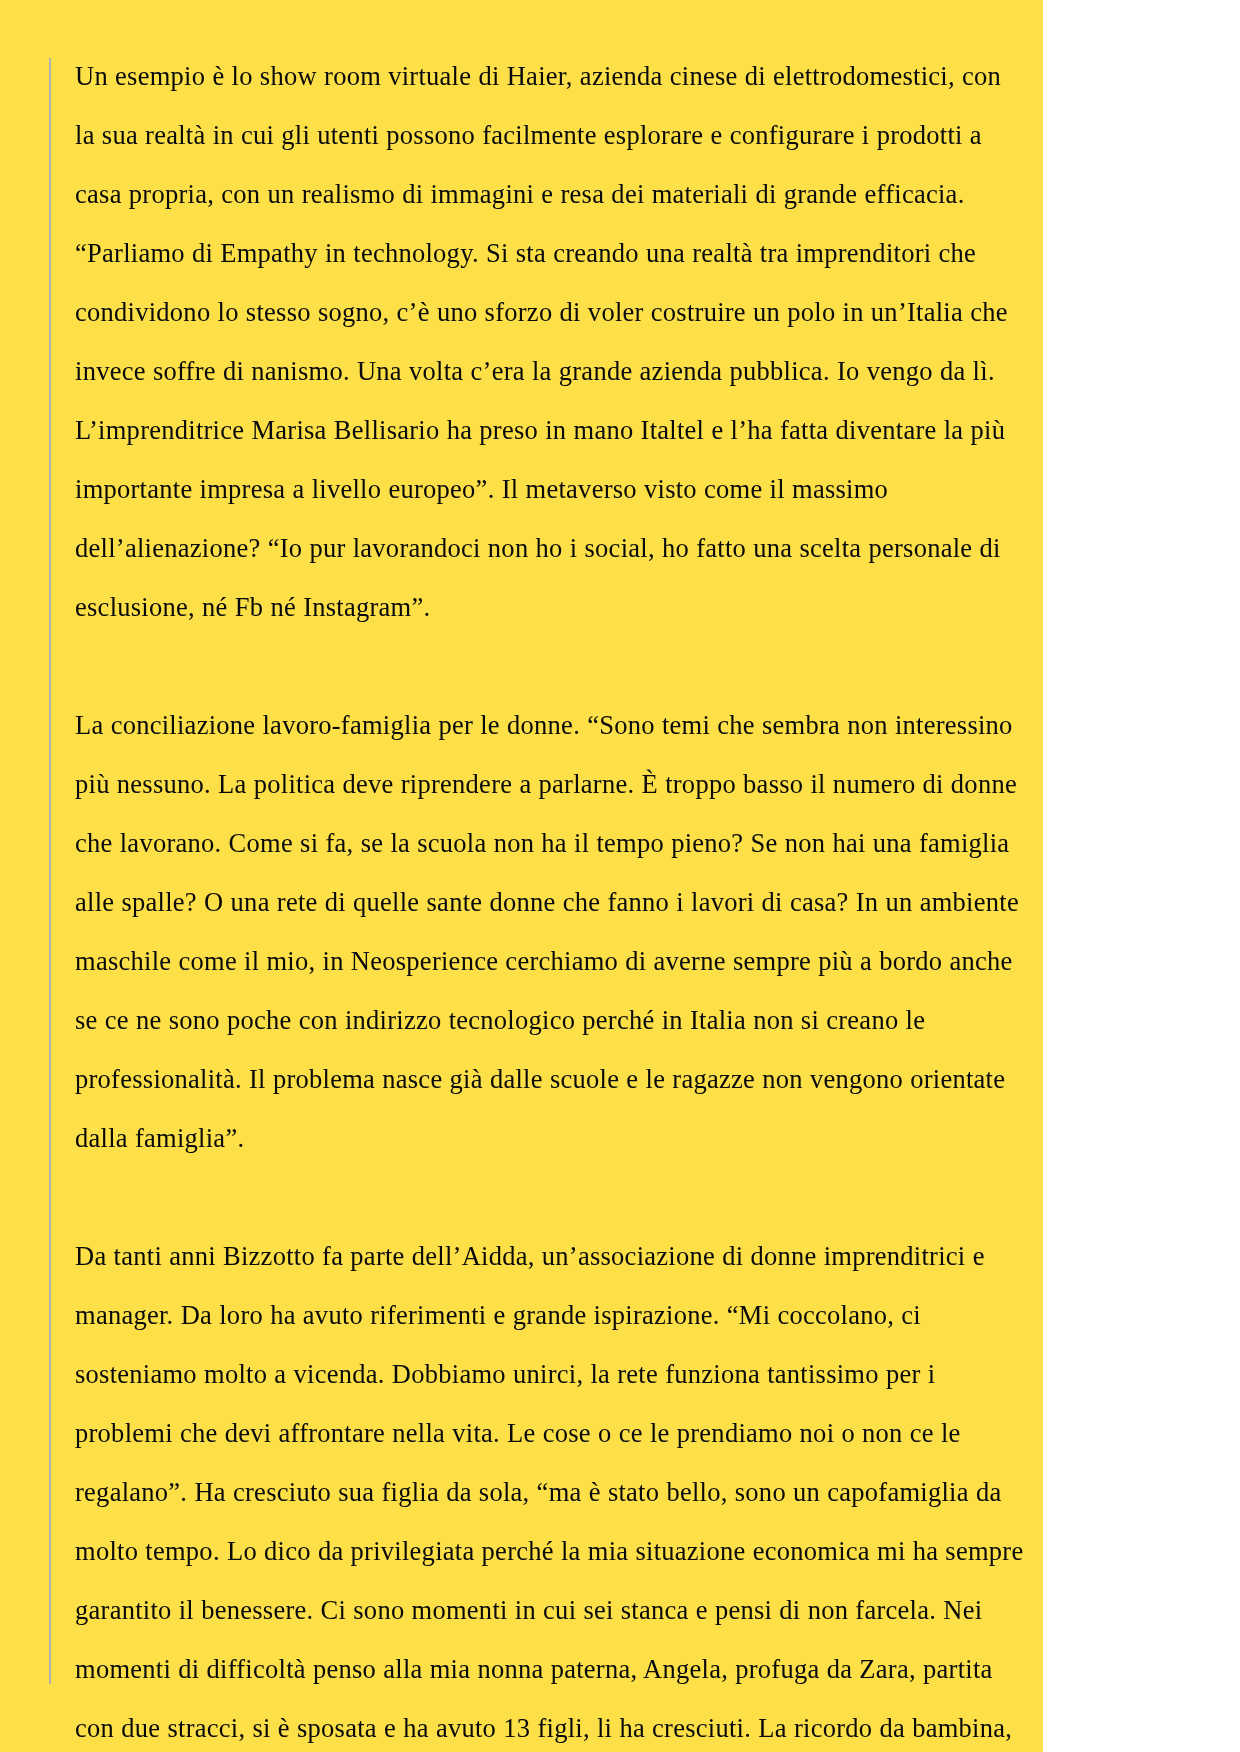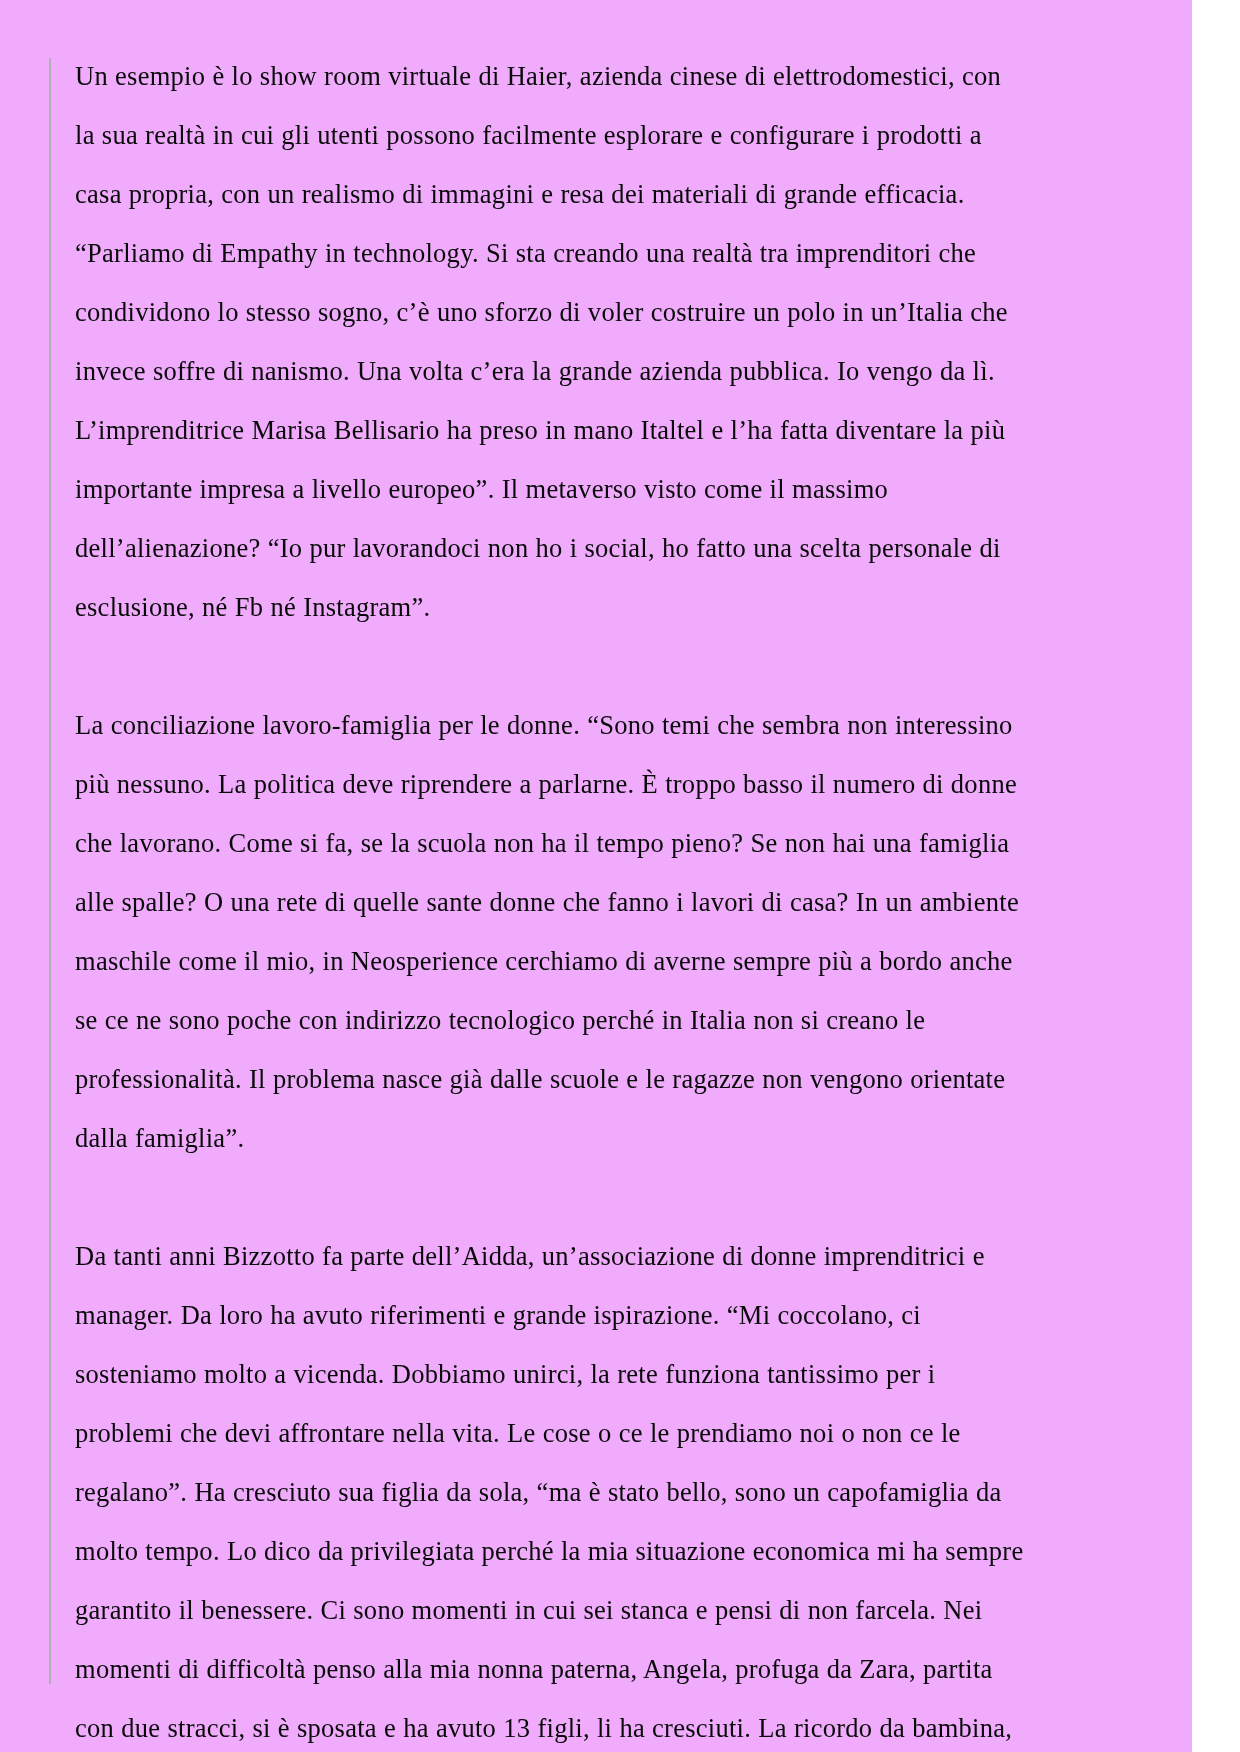--- a/index.html
+++ b/index.html
@@ -11,23 +11,23 @@
   body {
     width: 1240px;
     height: 1752px;
     font-family: "Liberation Serif", "DejaVu Serif", serif;
     color: #000000;
     overflow: hidden;
   }
 
   .page {
     position: relative;
-    width: 1192px;
+    width: 1043px;
     height: 1752px;
-    background: #f0abfc;
+    background: #fde047;
     box-sizing: border-box;
   }
 
   
   .left-rule {
     position: absolute;
     left: 49px;
     top: 58px;
     width: 2px;
     height: 1626px;

